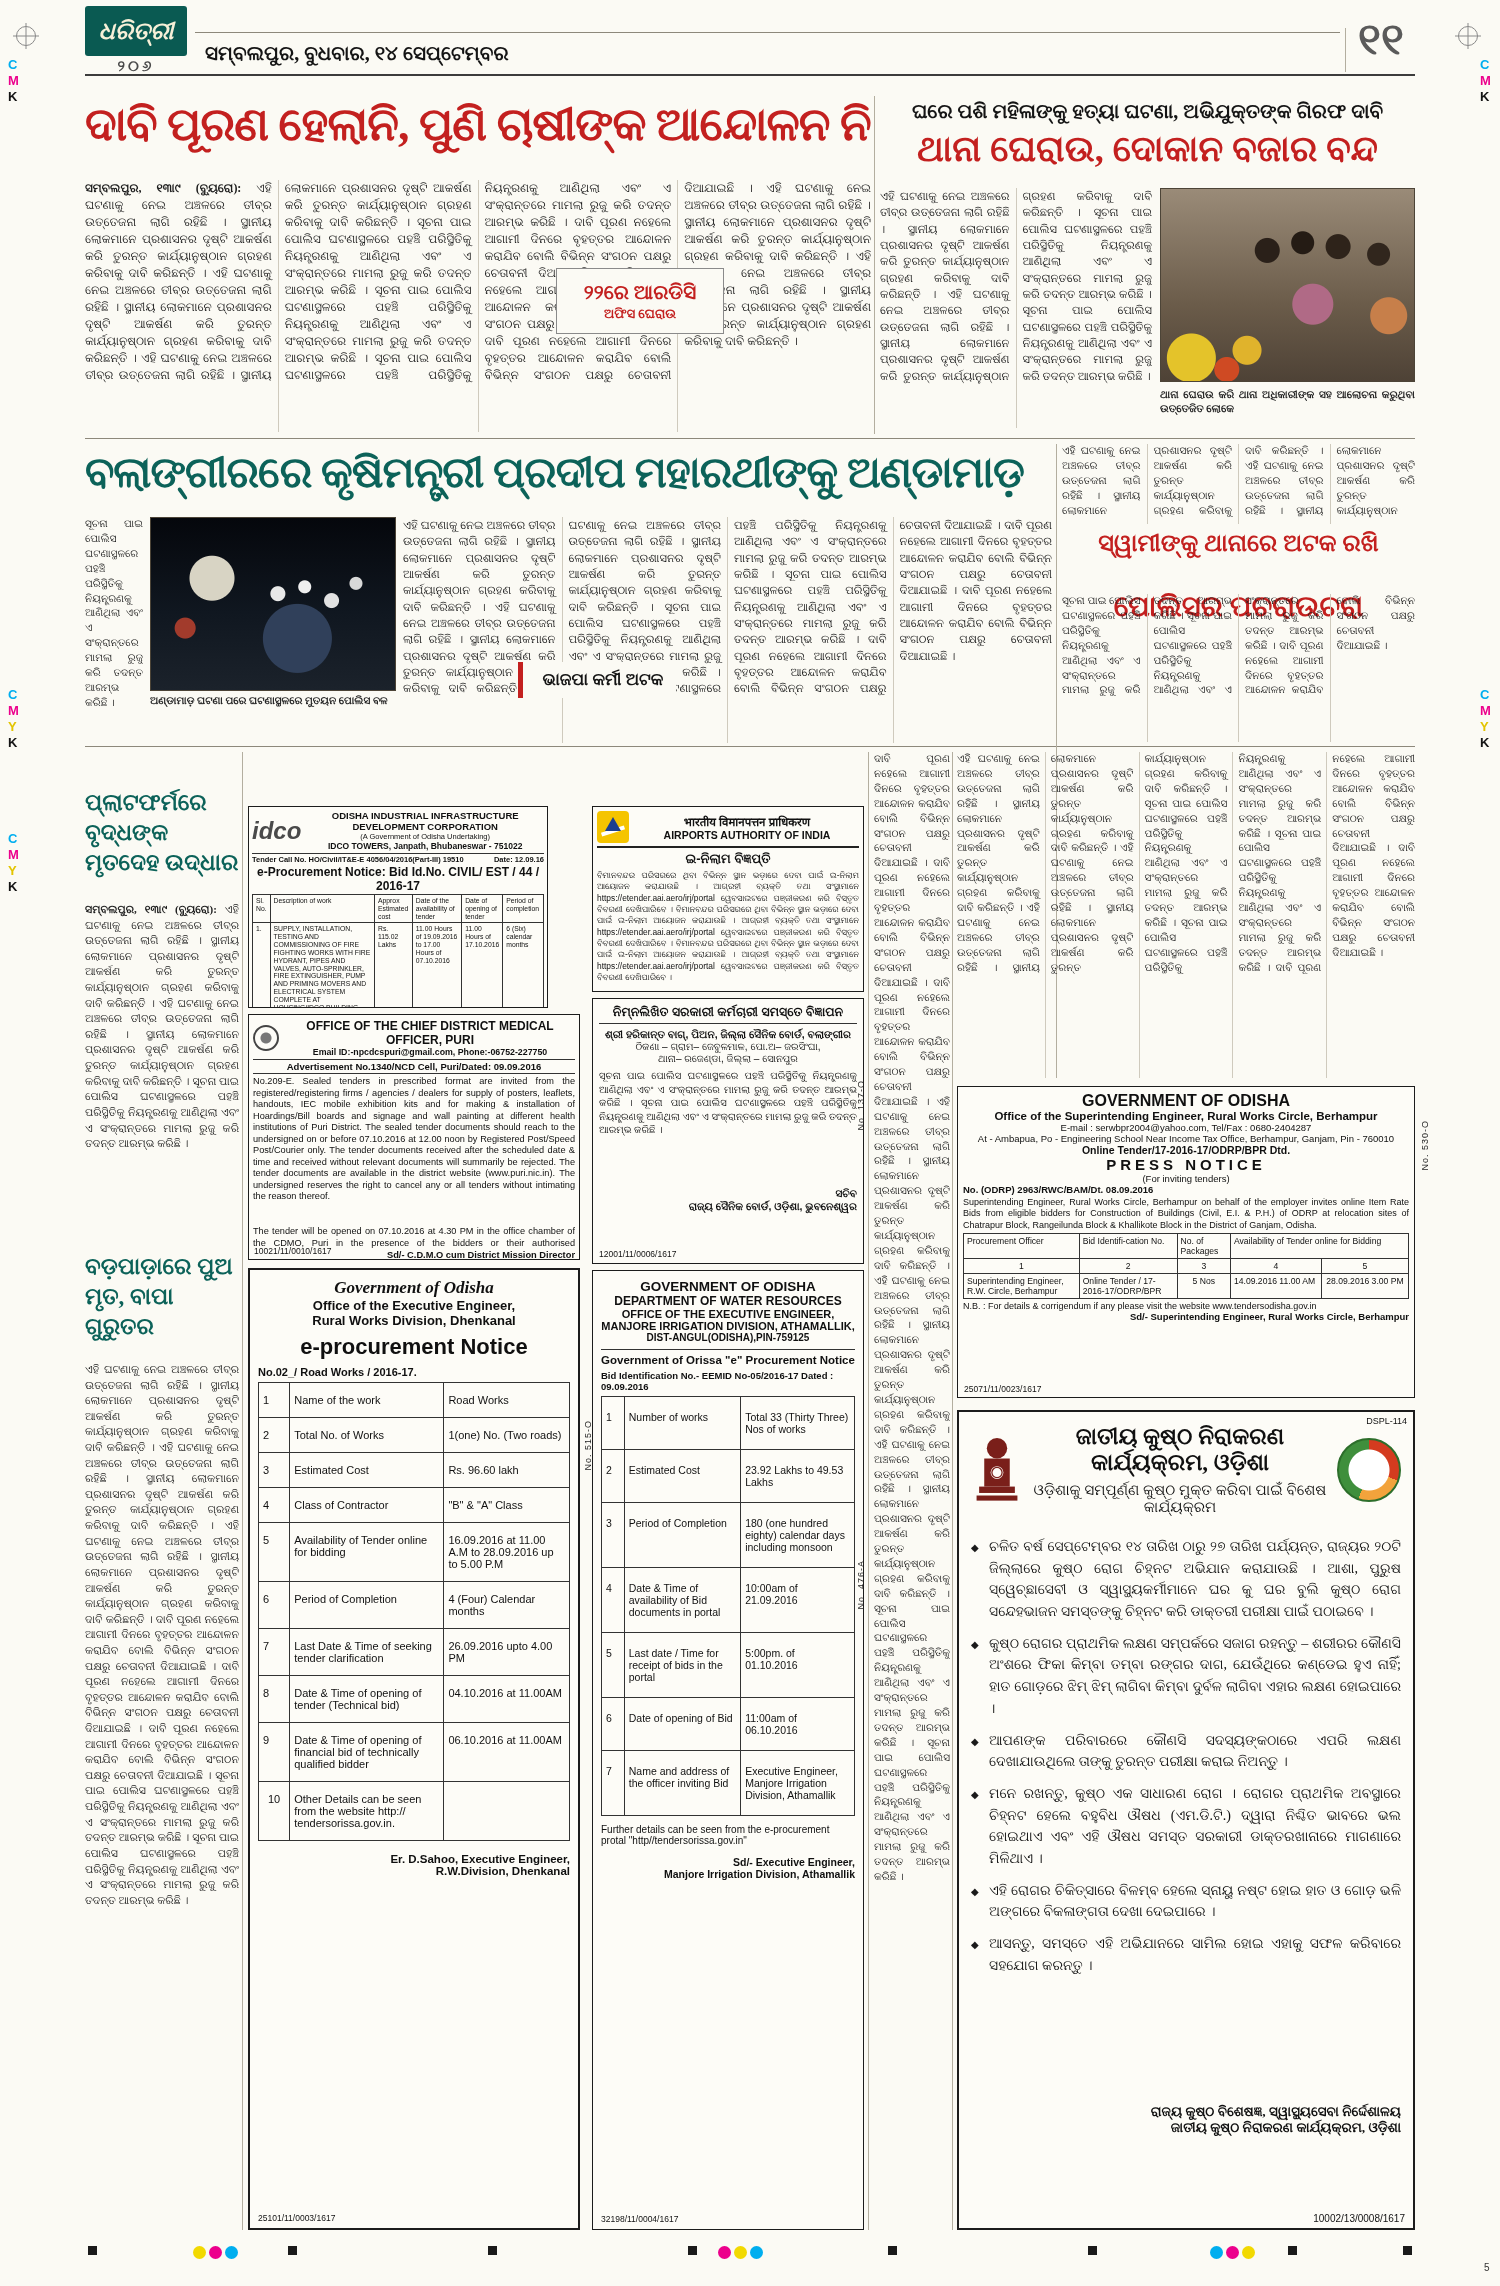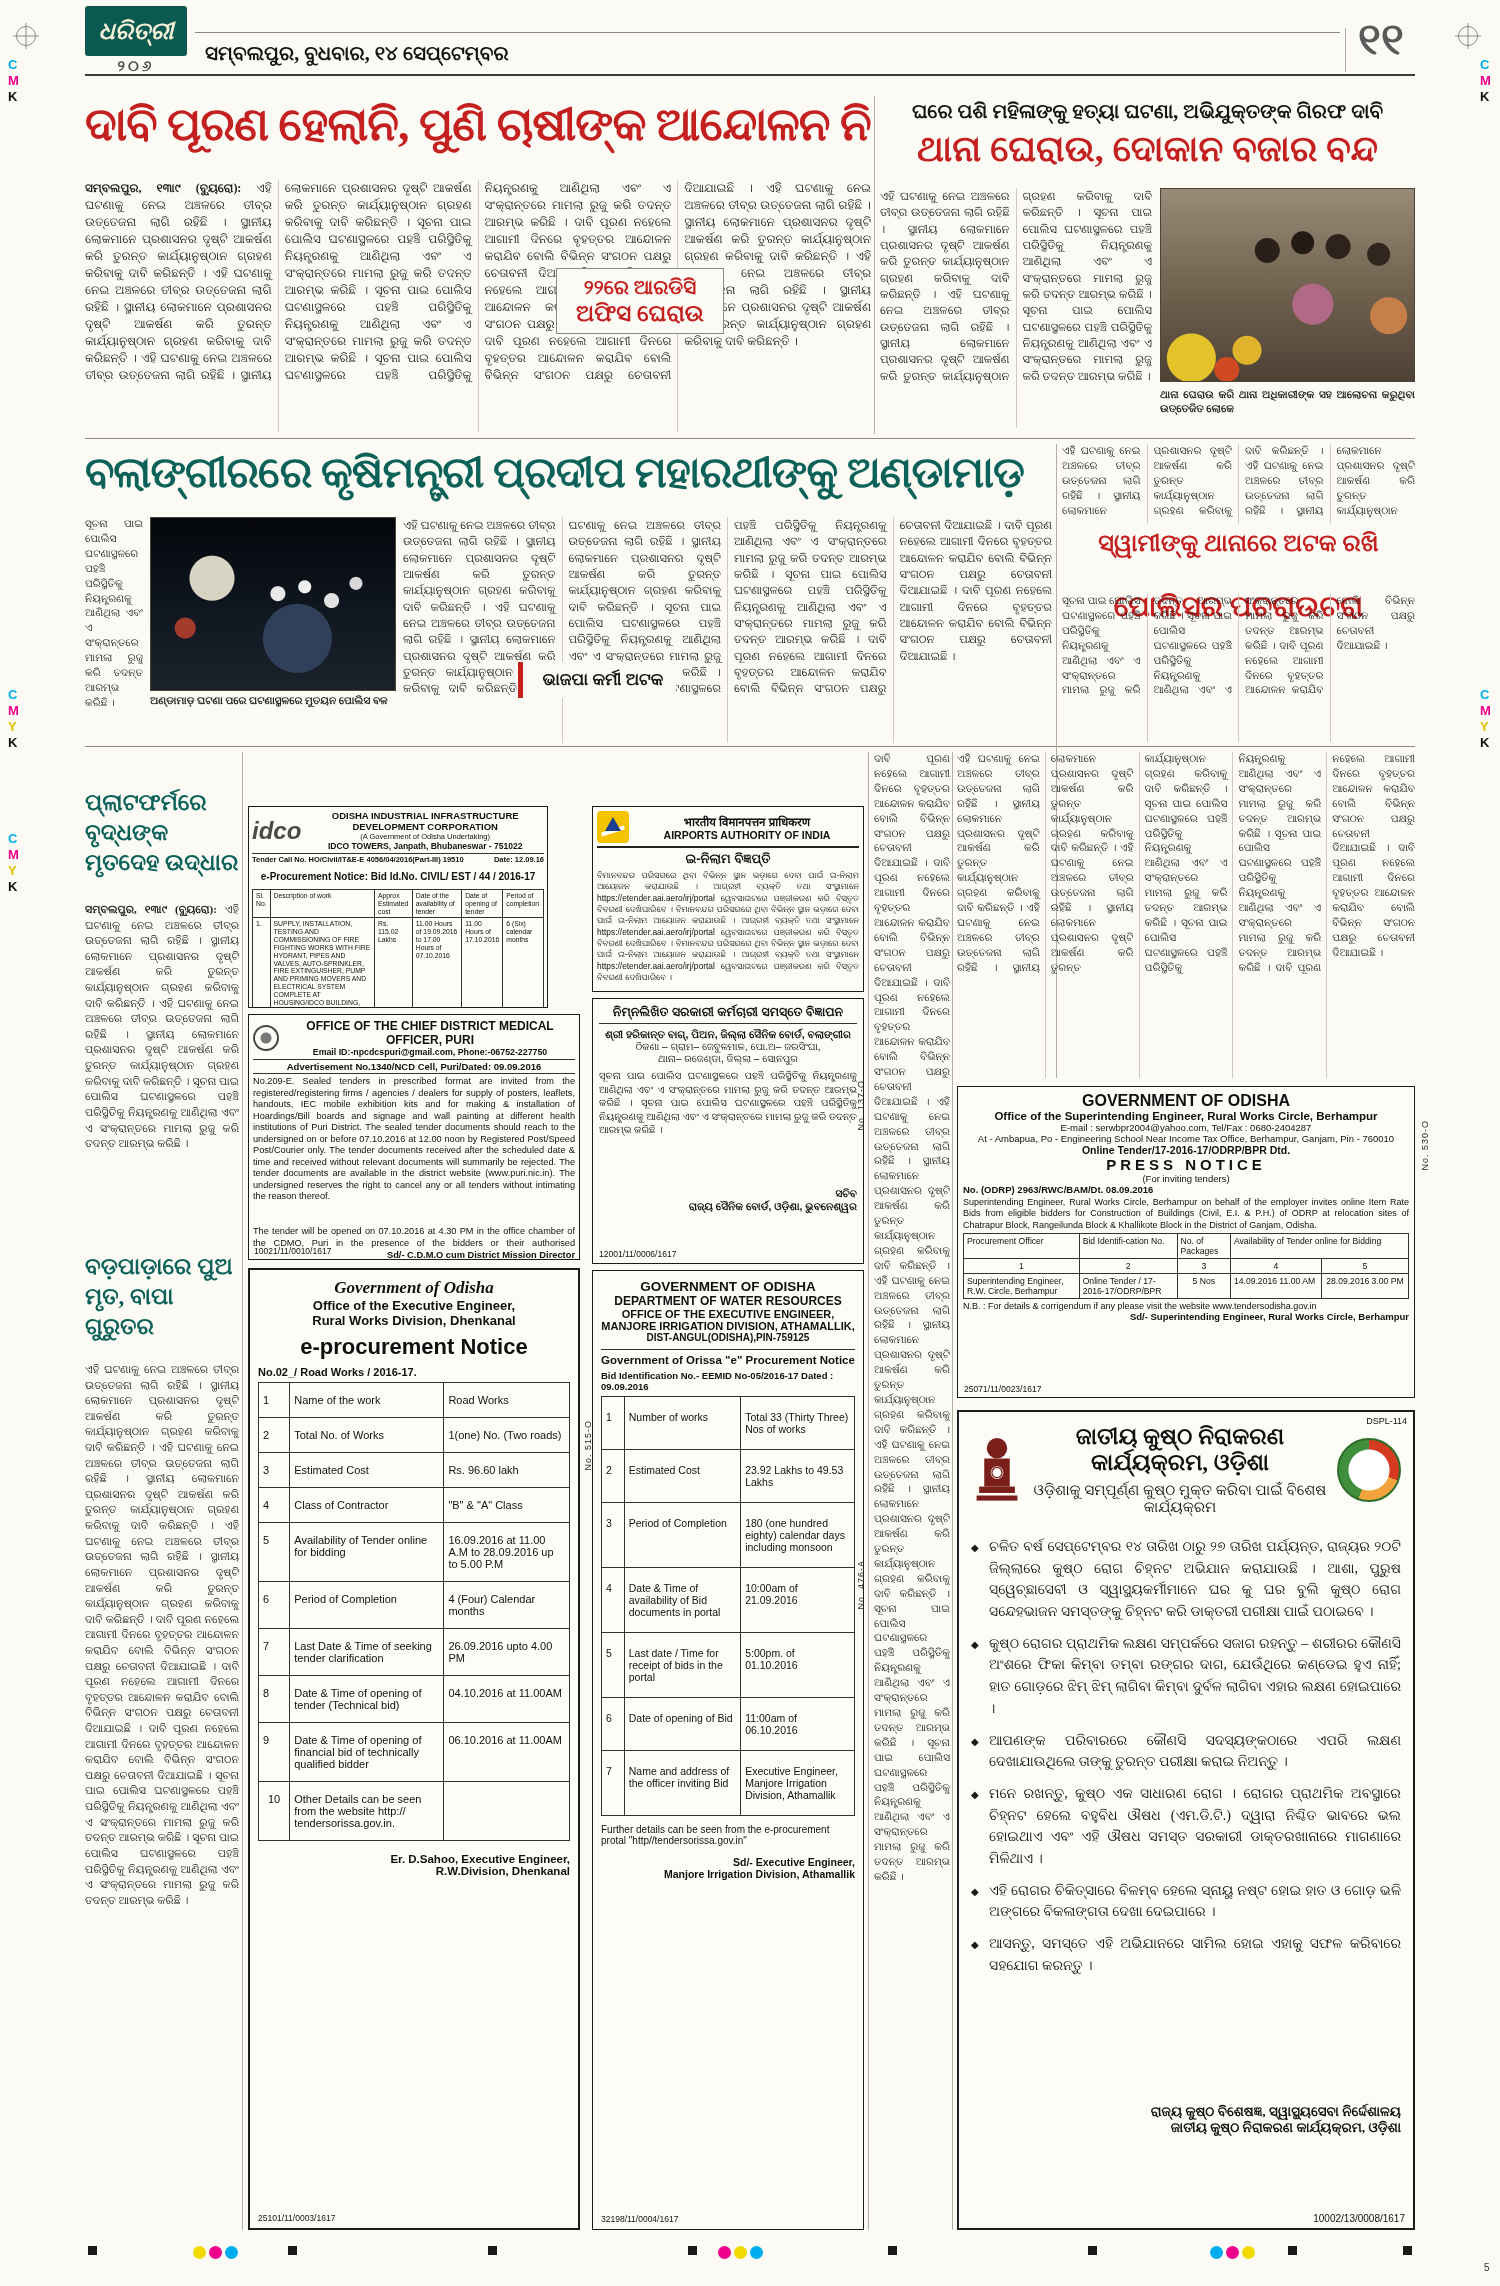--- a/index.html
+++ b/index.html
@@ -101,21 +101,21 @@
   <div class="abs clip bodytxt cols4" style="left:85px;top:180px;width:786px;height:252px">
     <span class="dateline">ସମ୍ବଲପୁର, ୧୩ା୯ (ବ୍ୟୁରୋ):</span>
     <span>ଏହି ଘଟଣାକୁ ନେଇ ଅଞ୍ଚଳରେ ତୀବ୍ର ଉତ୍ତେଜନା ଲାଗି ରହିଛି । ସ୍ଥାନୀୟ ଲୋକମାନେ ପ୍ରଶାସନର ଦୃଷ୍ଟି ଆକର୍ଷଣ କରି ତୁରନ୍ତ କାର୍ଯ୍ୟାନୁଷ୍ଠାନ ଗ୍ରହଣ କରିବାକୁ ଦାବି କରିଛନ୍ତି । ଏହି ଘଟଣାକୁ ନେଇ ଅଞ୍ଚଳରେ ତୀବ୍ର ଉତ୍ତେଜନା ଲାଗି ରହିଛି । ସ୍ଥାନୀୟ ଲୋକମାନେ ପ୍ରଶାସନର ଦୃଷ୍ଟି ଆକର୍ଷଣ କରି ତୁରନ୍ତ କାର୍ଯ୍ୟାନୁଷ୍ଠାନ ଗ୍ରହଣ କରିବାକୁ ଦାବି କରିଛନ୍ତି । ଏହି ଘଟଣାକୁ ନେଇ ଅଞ୍ଚଳରେ ତୀବ୍ର ଉତ୍ତେଜନା ଲାଗି ରହିଛି । ସ୍ଥାନୀୟ ଲୋକମାନେ ପ୍ରଶାସନର ଦୃଷ୍ଟି ଆକର୍ଷଣ କରି ତୁରନ୍ତ କାର୍ଯ୍ୟାନୁଷ୍ଠାନ ଗ୍ରହଣ କରିବାକୁ ଦାବି କରିଛନ୍ତି ।</span>
     <span>ସୂଚନା ପାଇ ପୋଲିସ ଘଟଣାସ୍ଥଳରେ ପହଞ୍ଚି ପରିସ୍ଥିତିକୁ ନିୟନ୍ତ୍ରଣକୁ ଆଣିଥିଲା ଏବଂ ଏ ସଂକ୍ରାନ୍ତରେ ମାମଲା ରୁଜୁ କରି ତଦନ୍ତ ଆରମ୍ଭ କରିଛି । ସୂଚନା ପାଇ ପୋଲିସ ଘଟଣାସ୍ଥଳରେ ପହଞ୍ଚି ପରିସ୍ଥିତିକୁ ନିୟନ୍ତ୍ରଣକୁ ଆଣିଥିଲା ଏବଂ ଏ ସଂକ୍ରାନ୍ତରେ ମାମଲା ରୁଜୁ କରି ତଦନ୍ତ ଆରମ୍ଭ କରିଛି । ସୂଚନା ପାଇ ପୋଲିସ ଘଟଣାସ୍ଥଳରେ ପହଞ୍ଚି ପରିସ୍ଥିତିକୁ ନିୟନ୍ତ୍ରଣକୁ ଆଣିଥିଲା ଏବଂ ଏ ସଂକ୍ରାନ୍ତରେ ମାମଲା ରୁଜୁ କରି ତଦନ୍ତ ଆରମ୍ଭ କରିଛି ।</span>
     <span>ଦାବି ପୂରଣ ନହେଲେ ଆଗାମୀ ଦିନରେ ବୃହତ୍ତର ଆନ୍ଦୋଳନ କରାଯିବ ବୋଲି ବିଭିନ୍ନ ସଂଗଠନ ପକ୍ଷରୁ ଚେତାବନୀ ଦିଆଯାଇଛି । ଦାବି ପୂରଣ ନହେଲେ ଆଗାମୀ ଦିନରେ ବୃହତ୍ତର ଆନ୍ଦୋଳନ କରାଯିବ ବୋଲି ବିଭିନ୍ନ ସଂଗଠନ ପକ୍ଷରୁ ଚେତାବନୀ ଦିଆଯାଇଛି । ଦାବି ପୂରଣ ନହେଲେ ଆଗାମୀ ଦିନରେ ବୃହତ୍ତର ଆନ୍ଦୋଳନ କରାଯିବ ବୋଲି ବିଭିନ୍ନ ସଂଗଠନ ପକ୍ଷରୁ ଚେତାବନୀ ଦିଆଯାଇଛି ।</span>
     <span>ଏହି ଘଟଣାକୁ ନେଇ ଅଞ୍ଚଳରେ ତୀବ୍ର ଉତ୍ତେଜନା ଲାଗି ରହିଛି । ସ୍ଥାନୀୟ ଲୋକମାନେ ପ୍ରଶାସନର ଦୃଷ୍ଟି ଆକର୍ଷଣ କରି ତୁରନ୍ତ କାର୍ଯ୍ୟାନୁଷ୍ଠାନ ଗ୍ରହଣ କରିବାକୁ ଦାବି କରିଛନ୍ତି । ଏହି ଘଟଣାକୁ ନେଇ ଅଞ୍ଚଳରେ ତୀବ୍ର ଉତ୍ତେଜନା ଲାଗି ରହିଛି । ସ୍ଥାନୀୟ ଲୋକମାନେ ପ୍ରଶାସନର ଦୃଷ୍ଟି ଆକର୍ଷଣ କରି ତୁରନ୍ତ କାର୍ଯ୍ୟାନୁଷ୍ଠାନ ଗ୍ରହଣ କରିବାକୁ ଦାବି କରିଛନ୍ତି ।</span>
   </div>
   <div class="abs" style="left:556px;top:268px;width:168px;height:66px;border:1px solid #8a8a8a;background:#fbfaf4;
        display:flex;flex-direction:column;align-items:center;justify-content:center;gap:2px">
     <span class="hl-red nowrap" style="font-size:20px">୨୨ରେ ଆରଡିସି</span>
-    <span class="hl-red nowrap" style="font-size:23px">ଅଫିସ ଘେରାଉ</span>
+    <span class="hl-red nowrap" style="font-size:13px">ଅଫିସ ଘେରାଉ</span>
   </div>
 
   <div class="vrule" style="left:874px;top:96px;height:338px"></div>
   <div class="abs nowrap clip center" style="left:880px;top:100px;width:535px;height:26px;font-size:20px;font-weight:bold">ଘରେ ପଶି ମହିଳାଙ୍କୁ ହତ୍ୟା ଘଟଣା, ଅଭିଯୁକ୍ତଙ୍କ ଗିରଫ ଦାବି</div>
   <div class="abs nowrap clip center hl-red" style="left:880px;top:128px;width:535px;height:52px;font-size:36px">ଥାନା ଘେରାଉ, ଦୋକାନ ବଜାର ବନ୍ଦ</div>
   <div class="abs clip bodytxt cols2" style="left:880px;top:188px;width:272px;height:240px;font-size:11.5px">
     <span>ଏହି ଘଟଣାକୁ ନେଇ ଅଞ୍ଚଳରେ ତୀବ୍ର ଉତ୍ତେଜନା ଲାଗି ରହିଛି । ସ୍ଥାନୀୟ ଲୋକମାନେ ପ୍ରଶାସନର ଦୃଷ୍ଟି ଆକର୍ଷଣ କରି ତୁରନ୍ତ କାର୍ଯ୍ୟାନୁଷ୍ଠାନ ଗ୍ରହଣ କରିବାକୁ ଦାବି କରିଛନ୍ତି । ଏହି ଘଟଣାକୁ ନେଇ ଅଞ୍ଚଳରେ ତୀବ୍ର ଉତ୍ତେଜନା ଲାଗି ରହିଛି । ସ୍ଥାନୀୟ ଲୋକମାନେ ପ୍ରଶାସନର ଦୃଷ୍ଟି ଆକର୍ଷଣ କରି ତୁରନ୍ତ କାର୍ଯ୍ୟାନୁଷ୍ଠାନ ଗ୍ରହଣ କରିବାକୁ ଦାବି କରିଛନ୍ତି ।</span>
     <span>ସୂଚନା ପାଇ ପୋଲିସ ଘଟଣାସ୍ଥଳରେ ପହଞ୍ଚି ପରିସ୍ଥିତିକୁ ନିୟନ୍ତ୍ରଣକୁ ଆଣିଥିଲା ଏବଂ ଏ ସଂକ୍ରାନ୍ତରେ ମାମଲା ରୁଜୁ କରି ତଦନ୍ତ ଆରମ୍ଭ କରିଛି । ସୂଚନା ପାଇ ପୋଲିସ ଘଟଣାସ୍ଥଳରେ ପହଞ୍ଚି ପରିସ୍ଥିତିକୁ ନିୟନ୍ତ୍ରଣକୁ ଆଣିଥିଲା ଏବଂ ଏ ସଂକ୍ରାନ୍ତରେ ମାମଲା ରୁଜୁ କରି ତଦନ୍ତ ଆରମ୍ଭ କରିଛି ।</span>
   </div>
   <div class="photo" style="left:1160px;top:188px;width:255px;height:194px;
@@ -202,21 +202,21 @@
       <div style="flex:1;text-align:center">
         <div style="font-size:9.5px;font-weight:bold">ODISHA INDUSTRIAL INFRASTRUCTURE DEVELOPMENT CORPORATION</div>
         <div style="font-size:7.5px">(A Government of Odisha Undertaking)</div>
         <div style="font-size:8.5px;font-weight:bold">IDCO TOWERS, Janpath, Bhubaneswar - 751022</div>
       </div>
     </div>
     <div style="display:flex;justify-content:space-between;font-size:7.5px;font-weight:bold;margin-top:1px">
       <span>Tender Call No. HO/Civil/IT&amp;E-E 4056/04/2016(Part-III) 19510</span>
       <span>Date: 12.09.16</span>
     </div>
-    <div class="center" style="font-size:10px;font-weight:bold;margin:7px 0">e-Procurement Notice: Bid Id.No. CIVIL/ EST / 44 / 2016-17</div>
+    <div class="center" style="font-size:12px;font-weight:bold;margin:1px 0">e-Procurement Notice: Bid Id.No. CIVIL/ EST / 44 / 2016-17</div>
     <table style="font-size:6.8px;line-height:1.15">
       <tbody>
           <tr>
         <th style="width:6%">Sl. No.</th>
         <th style="width:36%">Description of work</th>
         <th style="width:13%">Approx Estimated cost</th>
         <th style="width:17%">Date of the availability of tender</th>
         <th style="width:14%">Date of opening of tender</th>
         <th style="width:14%">Period of completion</th>
       </tr>

